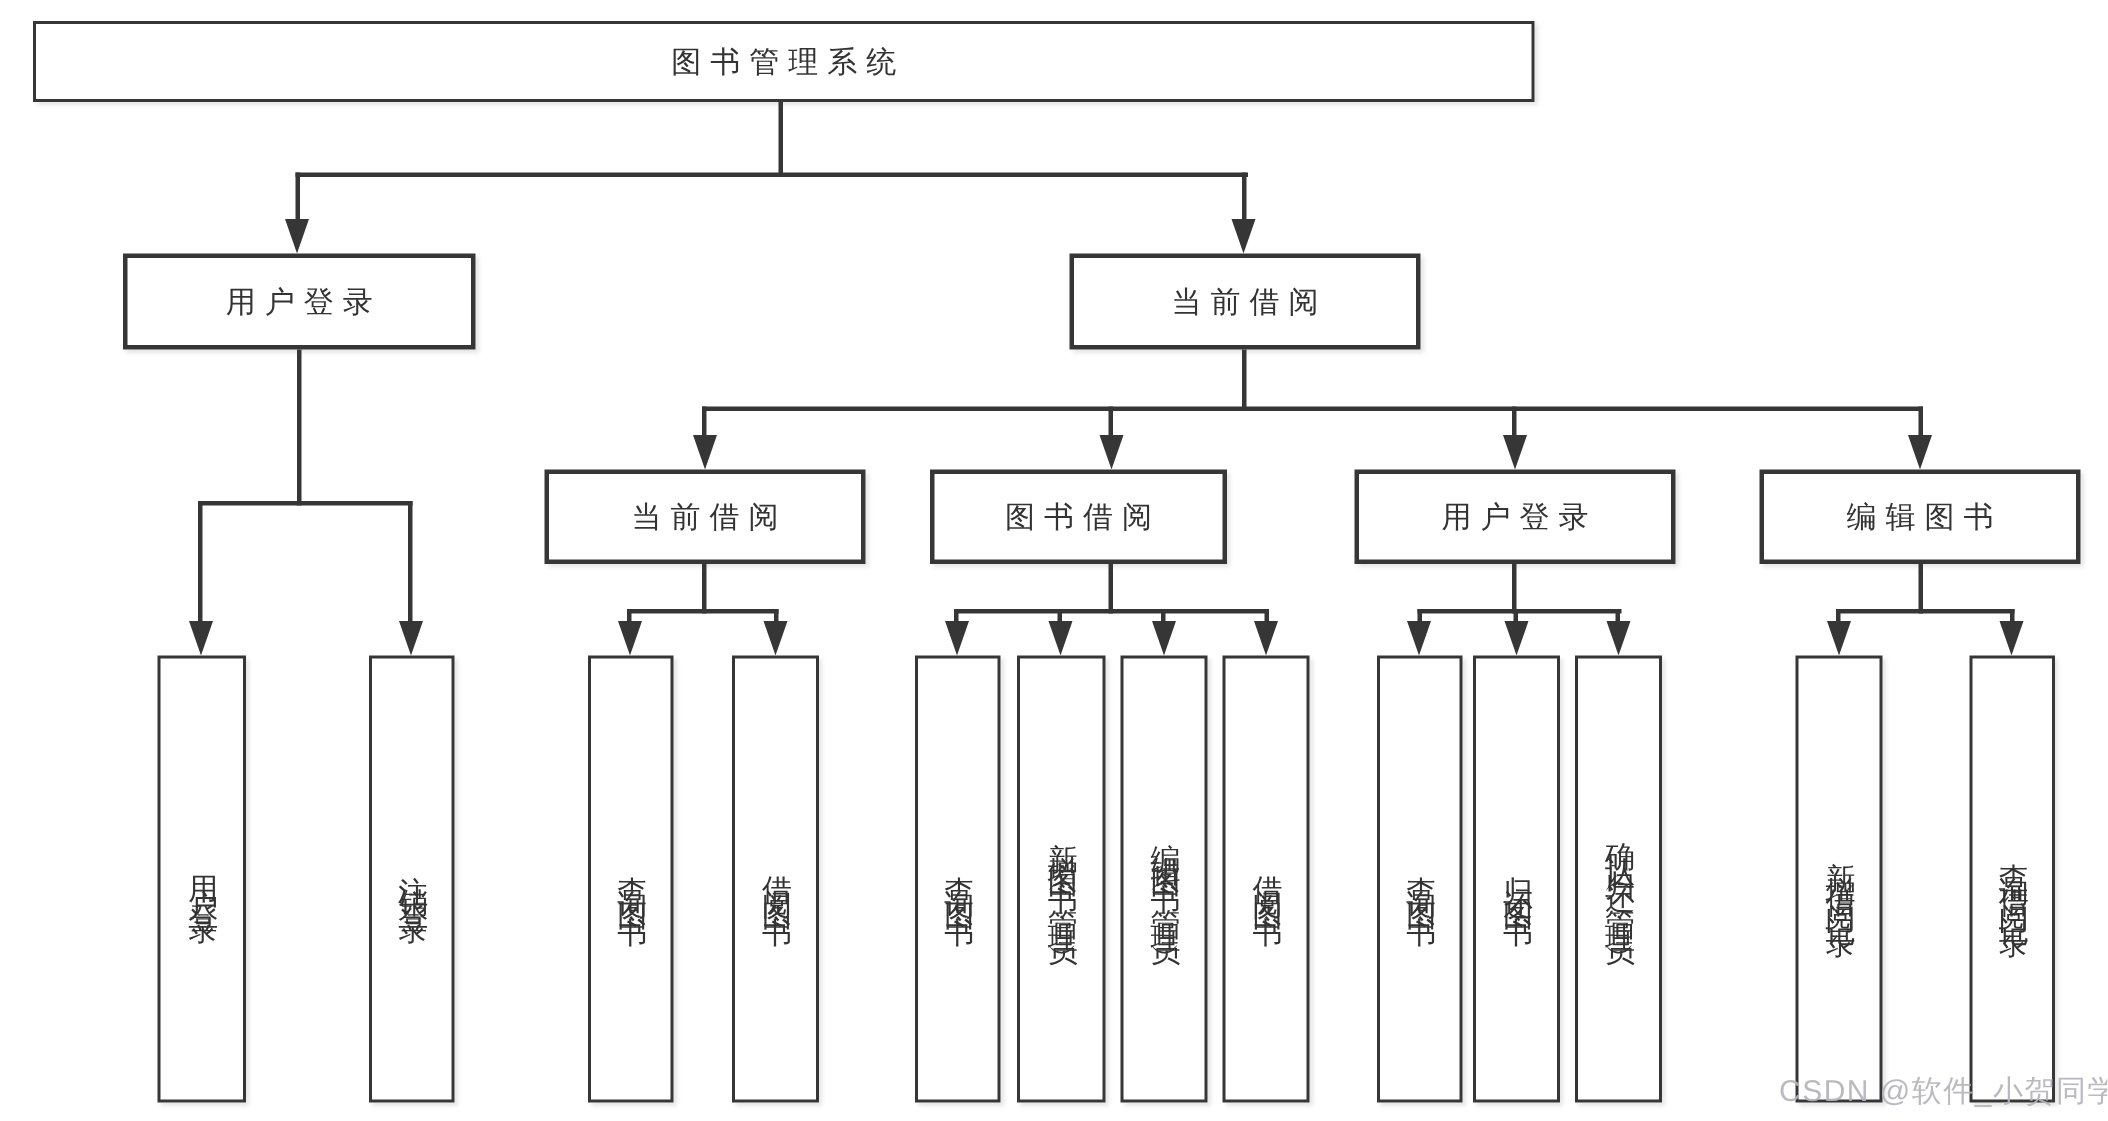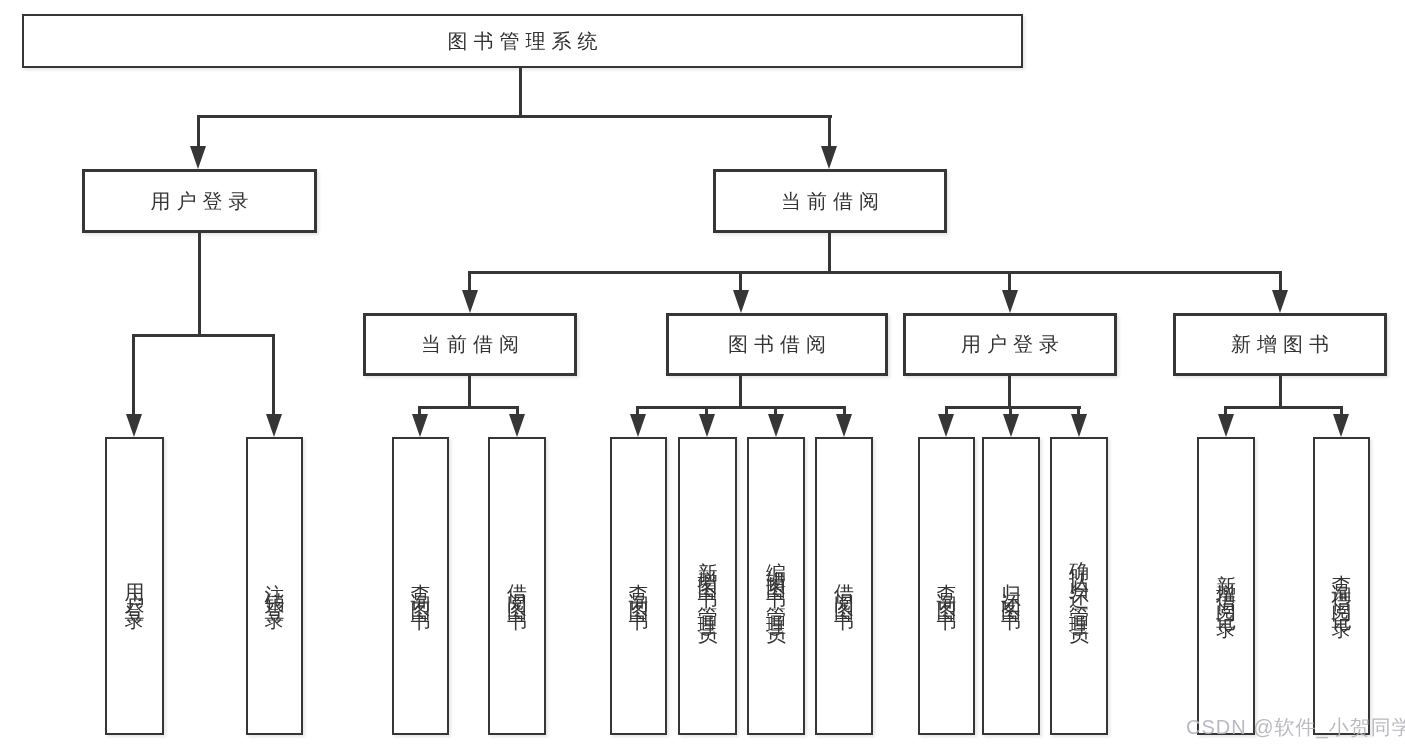--- a/index.html
+++ b/index.html
@@ -87,23 +87,23 @@
   <div class="vline" style="left:468px;top:271px;height:21px"></div>
   <div class="arrow" style="left:462px;top:290px"></div>
   <div class="vline" style="left:739px;top:271px;height:21px"></div>
   <div class="arrow" style="left:733px;top:290px"></div>
   <div class="vline" style="left:1008px;top:271px;height:21px"></div>
   <div class="arrow" style="left:1002px;top:290px"></div>
   <div class="vline" style="left:1279px;top:271px;height:21px"></div>
   <div class="arrow" style="left:1272px;top:290px"></div>
 
   <div class="node h" style="left:363px;top:313px;width:214px;height:63px">当前借阅</div>
-  <div class="node h" style="left:666px;top:313px;width:222px;height:63px">图书借阅</div>
+  <div class="node h" style="left:620px;top:313px;width:198px;height:63px">图书借阅</div>
   <div class="node h" style="left:903px;top:313px;width:214px;height:63px">用户登录</div>
-  <div class="node h" style="left:1173px;top:313px;width:214px;height:63px">新增图书</div>
+  <div class="node h" style="left:1173px;top:313px;width:214px;height:63px">编辑图书</div>
 
   <div class="vline" style="left:468px;top:376px;height:33px"></div>
   <div class="hline" style="left:418px;top:406px;width:101px"></div>
   <div class="vline" style="left:418px;top:406px;height:12px"></div>
   <div class="arrow" style="left:412px;top:414px"></div>
   <div class="vline" style="left:516px;top:406px;height:12px"></div>
   <div class="arrow" style="left:509px;top:414px"></div>
 
   <div class="vline" style="left:739px;top:376px;height:33px"></div>
   <div class="hline" style="left:636px;top:406px;width:210px"></div>

